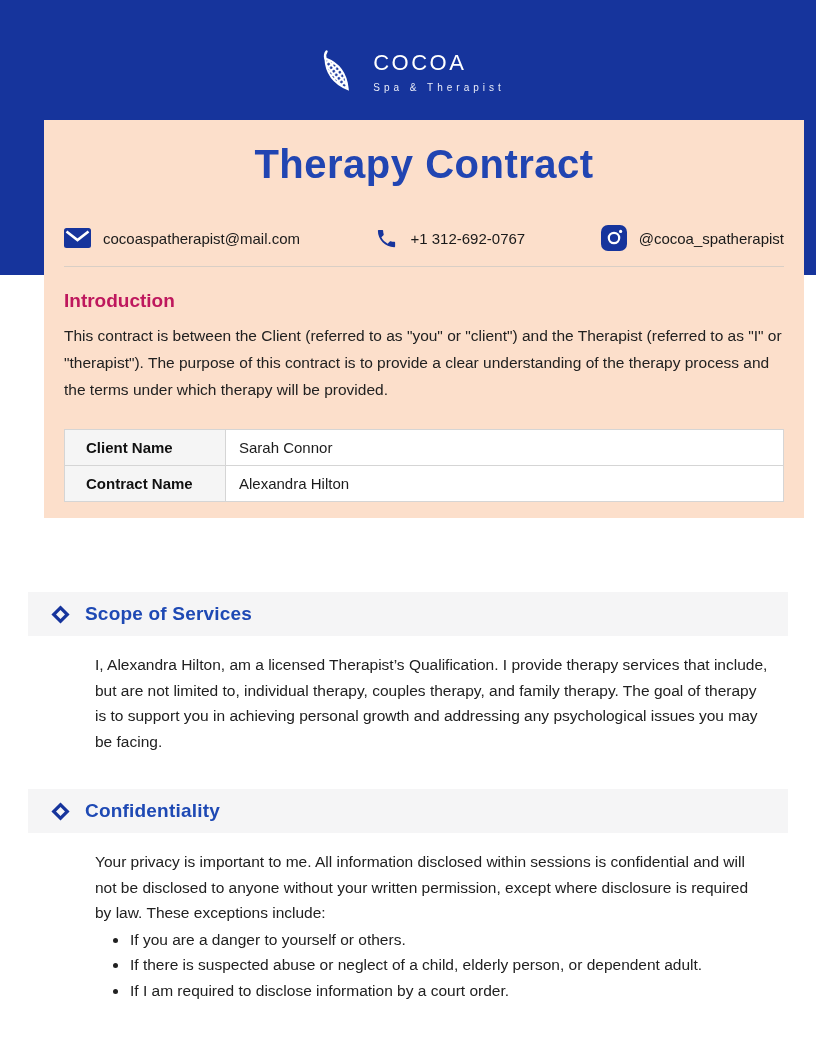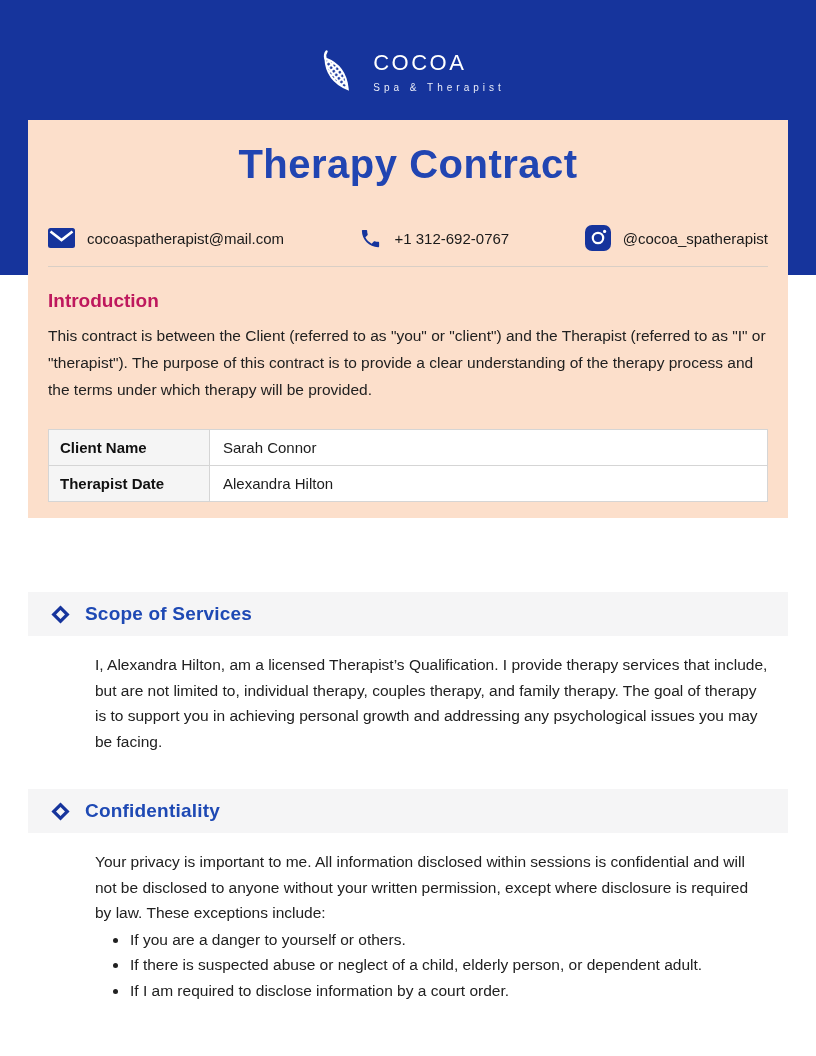--- a/index.html
+++ b/index.html
@@ -39,21 +39,21 @@
   .brand-tagline {
     color: #e9ecf8;
     font-size: 10px;
     letter-spacing: 4px;
     margin-top: 6px;
   }
 
   
   .card {
     position: absolute;
-    left: 28px;
+    left: 44px;
     top: 120px;
     width: 760px;
     background: #fcdfcb;
     padding: 0 20px 16px 20px;
   }
   .doc-title {
     margin-top: 22px;
     text-align: center;
     color: #2145b2;
     font-size: 40px;
@@ -102,21 +102,21 @@
   }
   .details-table th, .details-table td {
     border: 1px solid #d5d5d5;
     height: 36px;
     vertical-align: middle;
     text-align: left;
   }
   .details-table th {
     width: 161px;
     background: #f5f5f5;
-    padding-left: 11px;
+    padding-left: 21px;
     font-weight: 700;
     color: #111111;
   }
   .details-table td {
     padding-left: 13px;
     color: #1c1c1c;
   }
 
   
   .sections { position: absolute; top: 592px; left: 0; width: 816px; }
@@ -216,21 +216,21 @@
     <h2 class="intro-heading">Introduction</h2>
     <p class="intro-body">This contract is between the Client (referred to as "you" or "client") and the Therapist (referred to as "I" or "therapist"). The purpose of this contract is to provide a clear understanding of the therapy process and the terms under which therapy will be provided.</p>
 
     <table class="details-table">
       <tbody>
         <tr>
           <th>Client Name</th>
           <td>Sarah Connor</td>
         </tr>
         <tr>
-          <th>Therapist Date</th>
+          <th>Contract Name</th>
           <td>Alexandra Hilton</td>
         </tr>
       </tbody>
     </table>
   </main>
 
   <div class="sections">
 
     <section class="section">
       <div class="section-bar">

